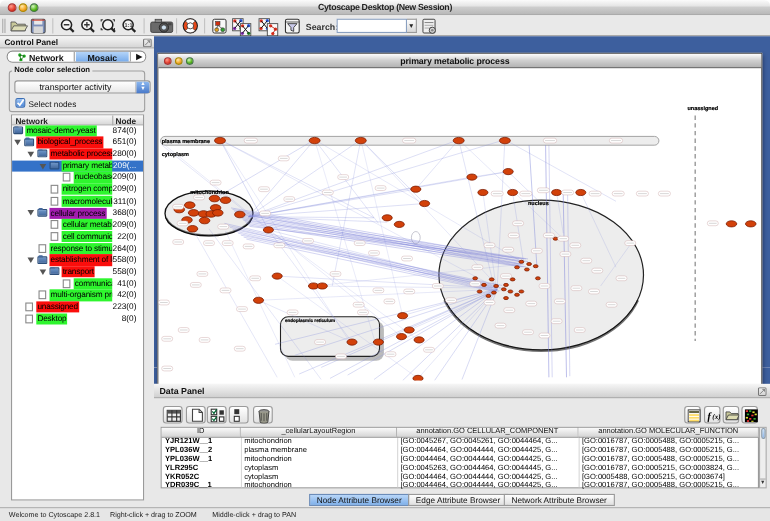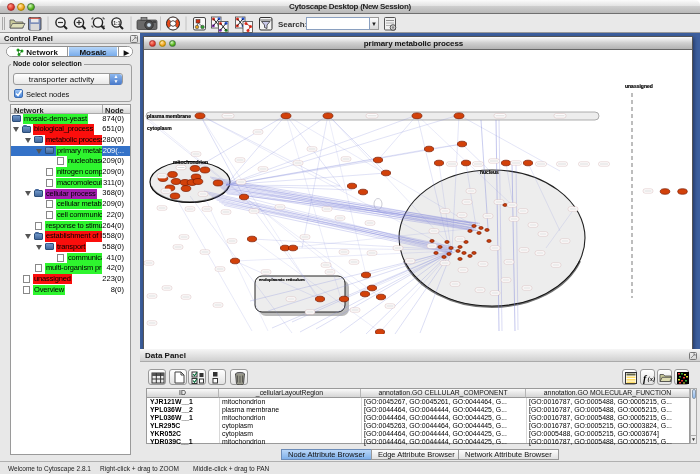--- a/index.html
+++ b/index.html
@@ -21,38 +21,38 @@
 #searcharrow { position:absolute; left:370px; top:2.5px; width:9px; height:13px; background:linear-gradient(#fdfdfd,#d8d8d8); border:1px solid #999; border-left:none; font-size:6px; color:#222; text-align:center; line-height:13px; }
 
 #cp { left:0; top:33px; width:140px; height:428px; background:#e8e8e8; }
 #cphead { left:0; top:33px; width:140px; height:11px;
   background:linear-gradient(#f6f6f6,#d6d6d6); border-bottom:1px solid #aaa; }
 #cphead .t { font-size:7.5px; font-weight:bold; color:#111; padding-left:4px; line-height:11px; }
 #tabs { left:6px; top:46px; width:127px; height:11px; background:#fff; border:1px solid #8f8f8f; border-radius:6px; overflow:hidden; }
 #tabs .seg { position:absolute; top:0; height:11px; font-size:8px; font-weight:bold; color:#111; text-align:center; line-height:11px; }
 #gbox { left:8px; top:64px; width:124px; height:38px; border:1px solid #9f9f9f; border-radius:3px; }
 #gboxlbl { left:11px; top:60px; font-size:7px; font-weight:bold; color:#111; background:#e8e8e8; padding:0 2px; }
-#combo { left:13px; top:73px; width:110px; height:12px; background:linear-gradient(#ffffff,#e8e8e8); border:1px solid #9a9a9a; border-radius:3px; padding-right:13px; font-size:8px; line-height:11px; text-align:center; color:#111; }
+#combo { left:13px; top:73px; width:124px; height:12px; background:linear-gradient(#ffffff,#e8e8e8); border:1px solid #9a9a9a; border-radius:3px; padding-right:13px; font-size:8px; line-height:11px; text-align:center; color:#111; }
 #comboarr { position:absolute; right:0px; top:0px; width:13px; height:10.5px; background:linear-gradient(#8cb8f0,#4878c8); border-left:1px solid #9a9a9a; border-radius:0 3px 3px 0; color:#fff; font-size:5px; text-align:center; line-height:5px; }
 #chk { left:14px; top:89px; width:9px; height:9px; background:linear-gradient(#9cc4f5,#4a85d8); border:1px solid #3b6eb5; border-radius:2px; }
 #chklbl { left:26px; top:90px; font-size:7.5px; color:#111; }
 #tree { left:10px; top:104px; width:121px; height:351px; background:#fff; border:1px solid #9a9a9a; }
 #treehead { position:absolute; left:0; top:0; width:119px; height:8.5px; background:linear-gradient(#fafafa,#d8d8d8); border-bottom:1px solid #aaa; font-size:7.5px; font-weight:bold; color:#222; }
 .trow { position:absolute; left:0; width:119px; height:10.7px; font-size:7.5px; letter-spacing:-0.15px; white-space:nowrap; }
 .trow .bg { position:absolute; top:0.2px; height:10.2px; padding:0 1px; color:#000; line-height:10.4px; overflow:hidden; }
 .trow .num { position:absolute; right:6px; top:0; line-height:10.7px; color:#000; font-size:7.5px; letter-spacing:0; }
 .trow.sel { background:#3472c8; }
 .trow.sel .num { color:#fff; }
 .arr { position:absolute; top:3px; width:0; height:0; border-left:3.5px solid transparent; border-right:3.5px solid transparent; border-top:5px solid #555; }
 .fold { position:absolute; top:1.5px; width:8.5px; height:7px; background:linear-gradient(#6e96c8,#44689c); border:0.5px solid #2d4f7a; border-radius:1px; }
 .fold:before { content:""; position:absolute; left:0; top:-1.5px; width:4px; height:1.5px; background:#44689c; border-radius:1px 1px 0 0; }
 .doc { position:absolute; top:1px; width:6.5px; height:8px; background:#fff; border:0.6px solid #888; }
 
 #desktop { left:140px; top:33px; width:560px; height:316px; background:#3d5f9e; overflow:hidden; }
-#iwin { position:absolute; left:3px; top:3px; width:550px; height:342px; background:#fff; border:1px solid #555; box-shadow:1px 2px 4px rgba(0,0,20,0.45); }
+#iwin { position:absolute; left:3px; top:15px; width:550px; height:342px; background:#fff; border:1px solid #555; box-shadow:1px 2px 4px rgba(0,0,20,0.45); }
 #iwintitle { position:absolute; left:0; top:0; width:100%; height:13px; background:linear-gradient(#fdfdfd,#cfcfcf 50%,#b3b3b3); border-bottom:1px solid #666; }
 #iwintitle .t { text-align:center; font-size:8px; font-weight:bold; color:#111; line-height:13px; letter-spacing:-0.1px; padding-right:9px; }
 
 #strip { position:absolute; left:0; top:301px; width:560px; height:15px; background:#e8e8e8; }
 
 #dp { left:140px; top:349px; width:560px; height:112px; background:#e8e8e8; }
 #dphead { left:140px; top:349px; width:560px; height:13px; background:linear-gradient(#f6f6f6,#d0d0d0); border-bottom:1px solid #aaa; }
 #dphead .t { font-size:8px; font-weight:bold; color:#111; padding-left:5px; line-height:13px; }
 .dbtn { position:absolute; width:18px; height:16px; background:linear-gradient(#ffffff,#e2e2e2); border:1px solid #9a9a9a; border-radius:3px; }
 #dtable { left:146px; top:388px; width:544px; height:56px; background:#fff; border:1px solid #9a9a9a; font-size:7px; }
@@ -267,21 +267,21 @@
         <div class="bg" style="left:34px;background:#2ef52e;max-width:57px">multi-organism pro</div>
         <div class="num">42(0)</div>
       </div>
       <div class="trow " style="top:169px">
         <div class="doc" style="left:12px"></div>
         <div class="bg" style="left:22px;background:#fb0e0c;max-width:69px">unassigned</div>
         <div class="num">223(0)</div>
       </div>
       <div class="trow " style="top:179.7px">
         <div class="doc" style="left:12px"></div>
-        <div class="bg" style="left:22px;background:#2ef52e;max-width:69px">Overview</div>
+        <div class="bg" style="left:22px;background:#2ef52e;max-width:69px">Desktop</div>
         <div class="num">8(0)</div>
       </div>
     </div>
 </div>
 <div class="abs" id="desktop">
   <div id="strip"><svg id="stripsvg" width="560" height="15" viewBox="140 334 560 15">
         <rect x="140" y="334" width="560" height="15" fill="#3d5f9e"></rect>
         <rect x="146" y="334" width="413" height="15" fill="#fafafa"></rect>
         <path d="M150 347 L155 336 M151 347 L147 339 M156 347 L161 338 L166 347 M162 343 h3 M167 347 L176 336 M176 347 L167 336 M178 347 L183 335 L188 347 M180 342 h6 M190 347 L194 336 L199 347 M199 336 L204 347 L208 336 M208 347 L213 336 M214 336 L219 347 M220 347 L225 337 M221 341 h5 M227 336 L231 347" stroke="#222" stroke-width="1.8" fill="none"></path>
         <line x1="258" y1="338" x2="266" y2="344" stroke="#8890dc" stroke-width="0.6" opacity="0.45"></line>

